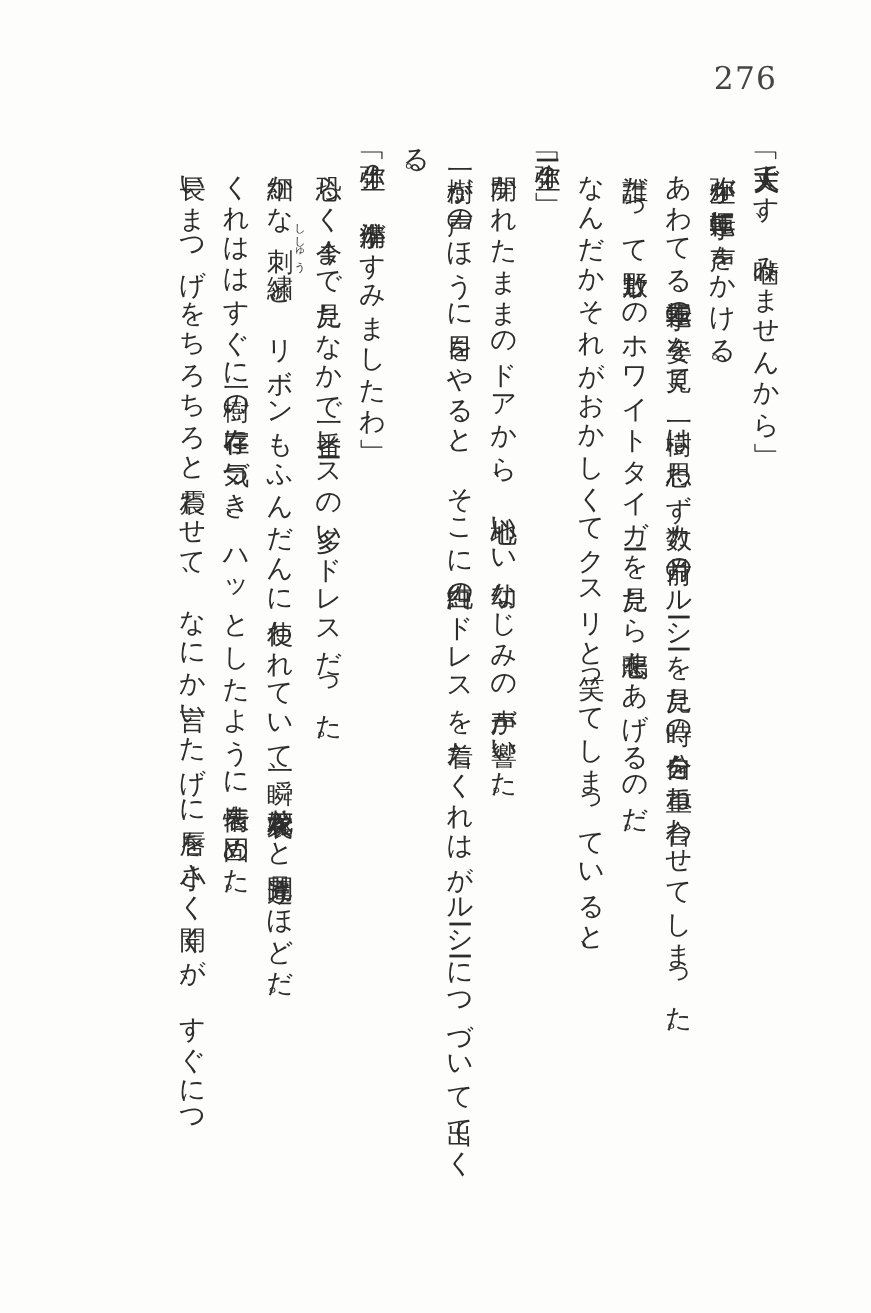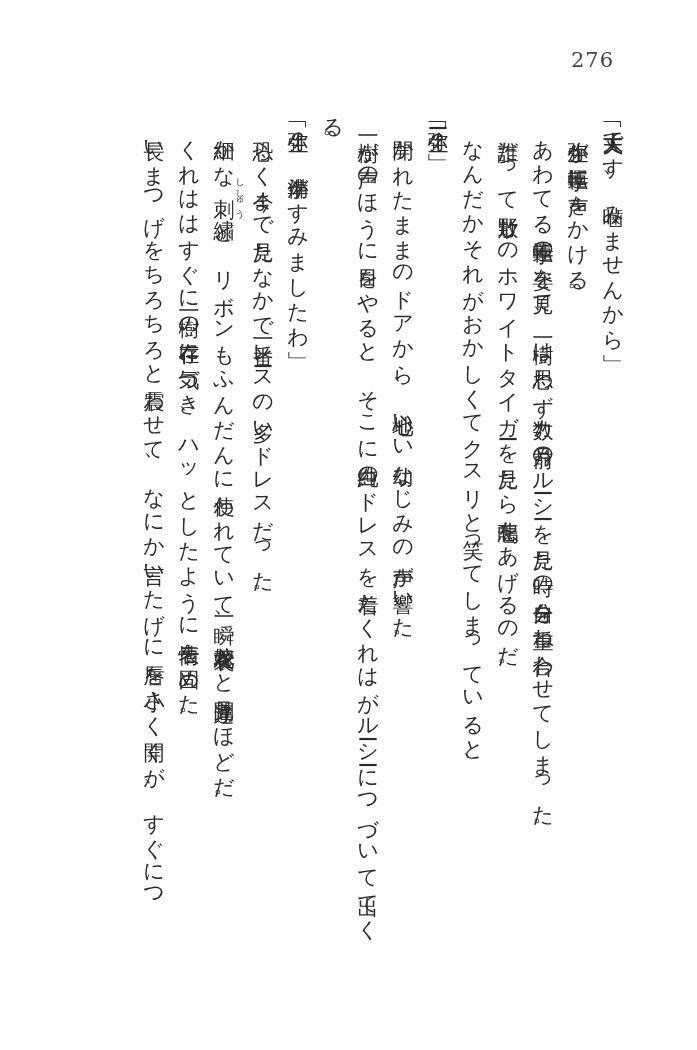--- a/index.html
+++ b/index.html
@@ -12,21 +12,21 @@
     width: 697px;
     height: 1050px;
     background: #fdfdfb;
     overflow: hidden;
     font-family: "Liberation Serif", "DejaVu Serif", serif;
   }
   .page-number {
     position: absolute;
     top: 48px;
     left: 571px;
-    font-size: 21px;
+    font-size: 25px;
     letter-spacing: 1px;
     color: #454545;
     font-family: "DejaVu Serif", "Liberation Serif", serif;
   }
   .text-block {
     position: absolute;
     top: 103px;
     right: 67px;
     height: 845px;
     writing-mode: vertical-rl;

